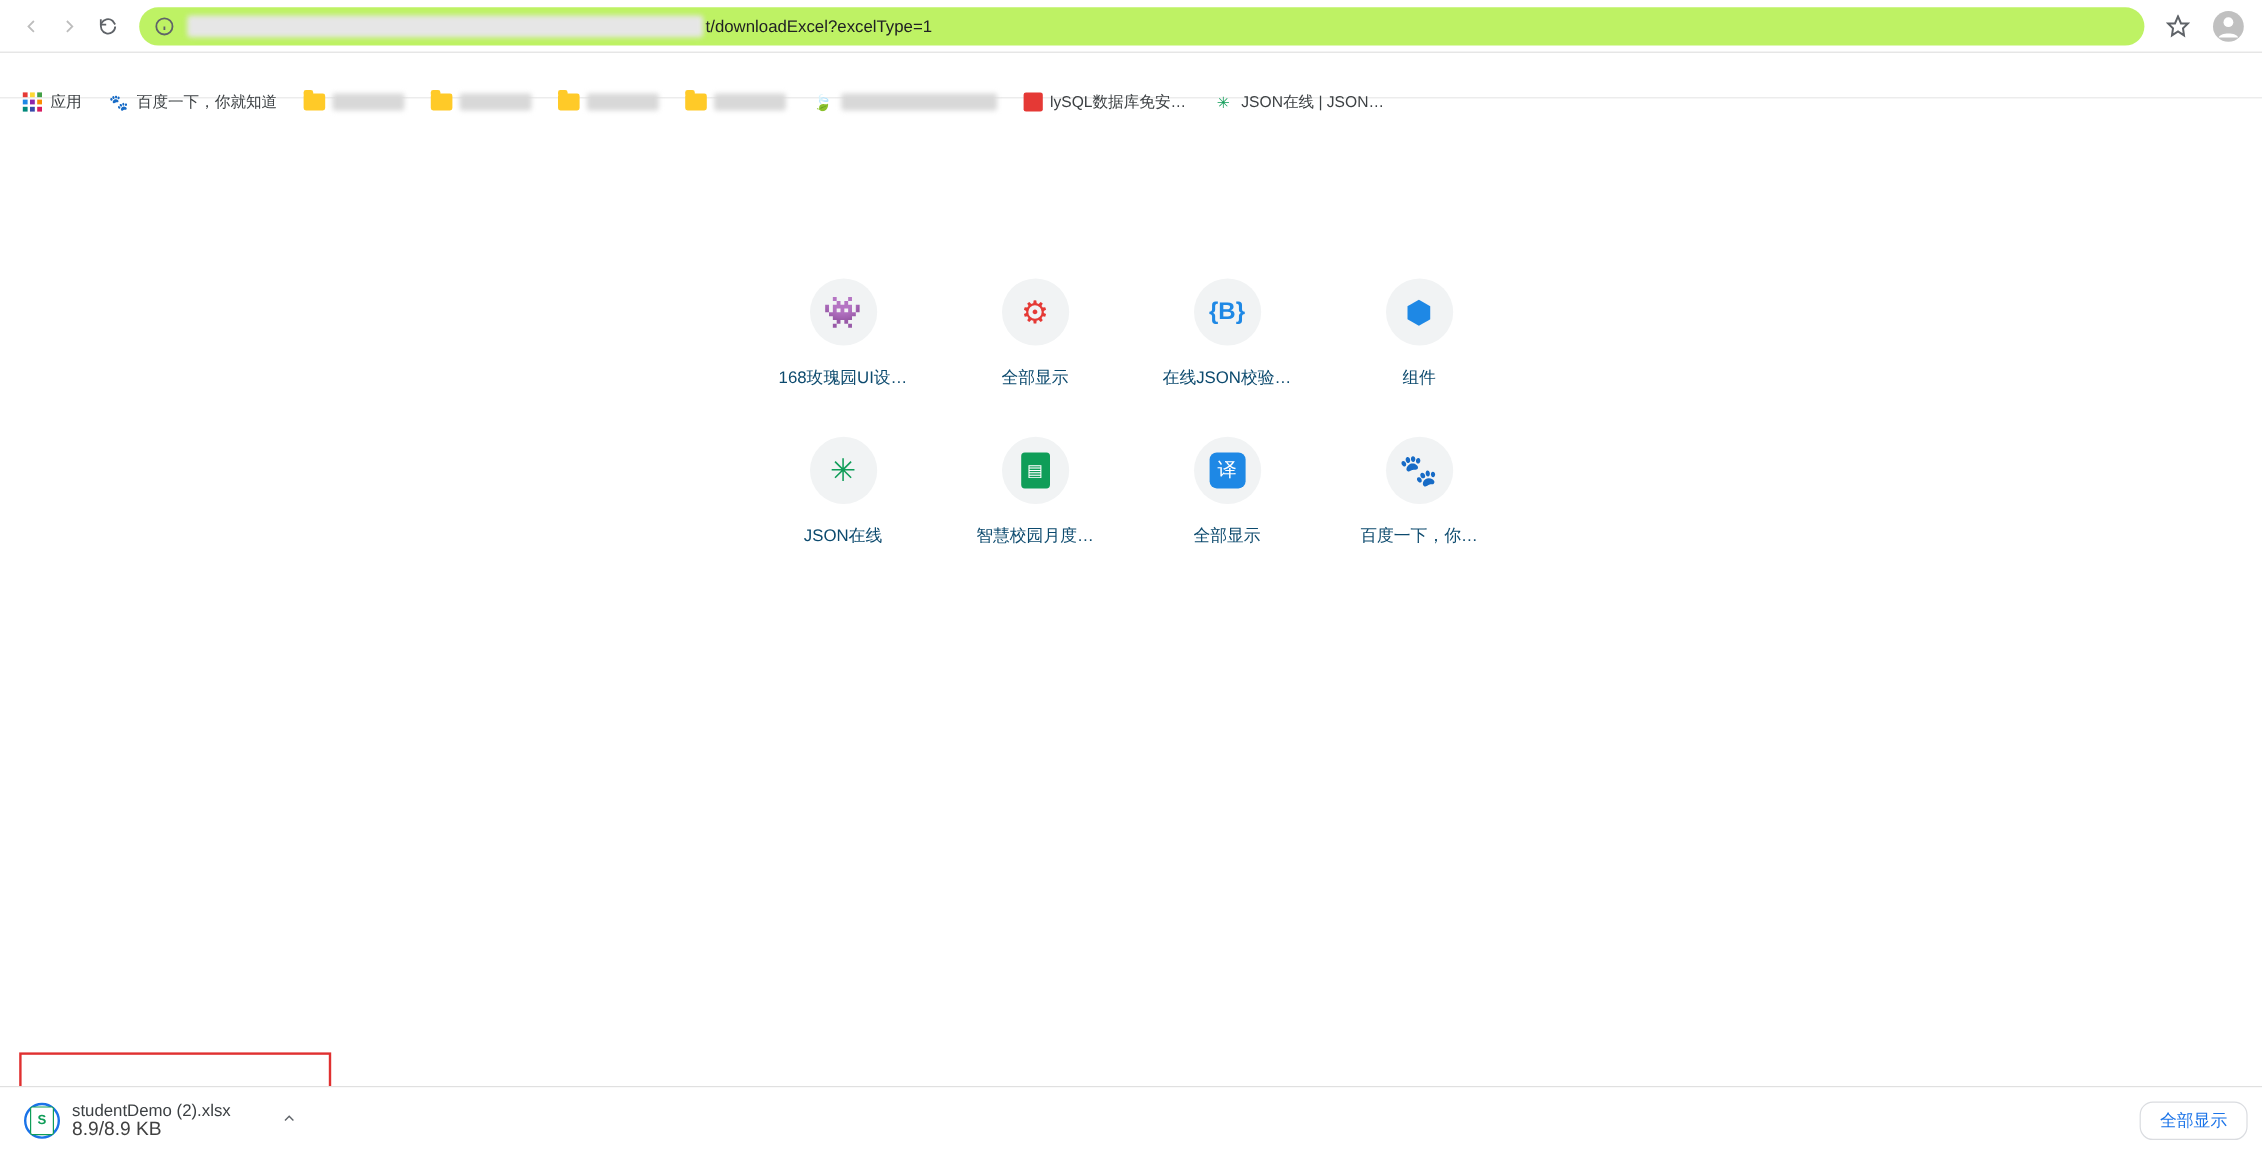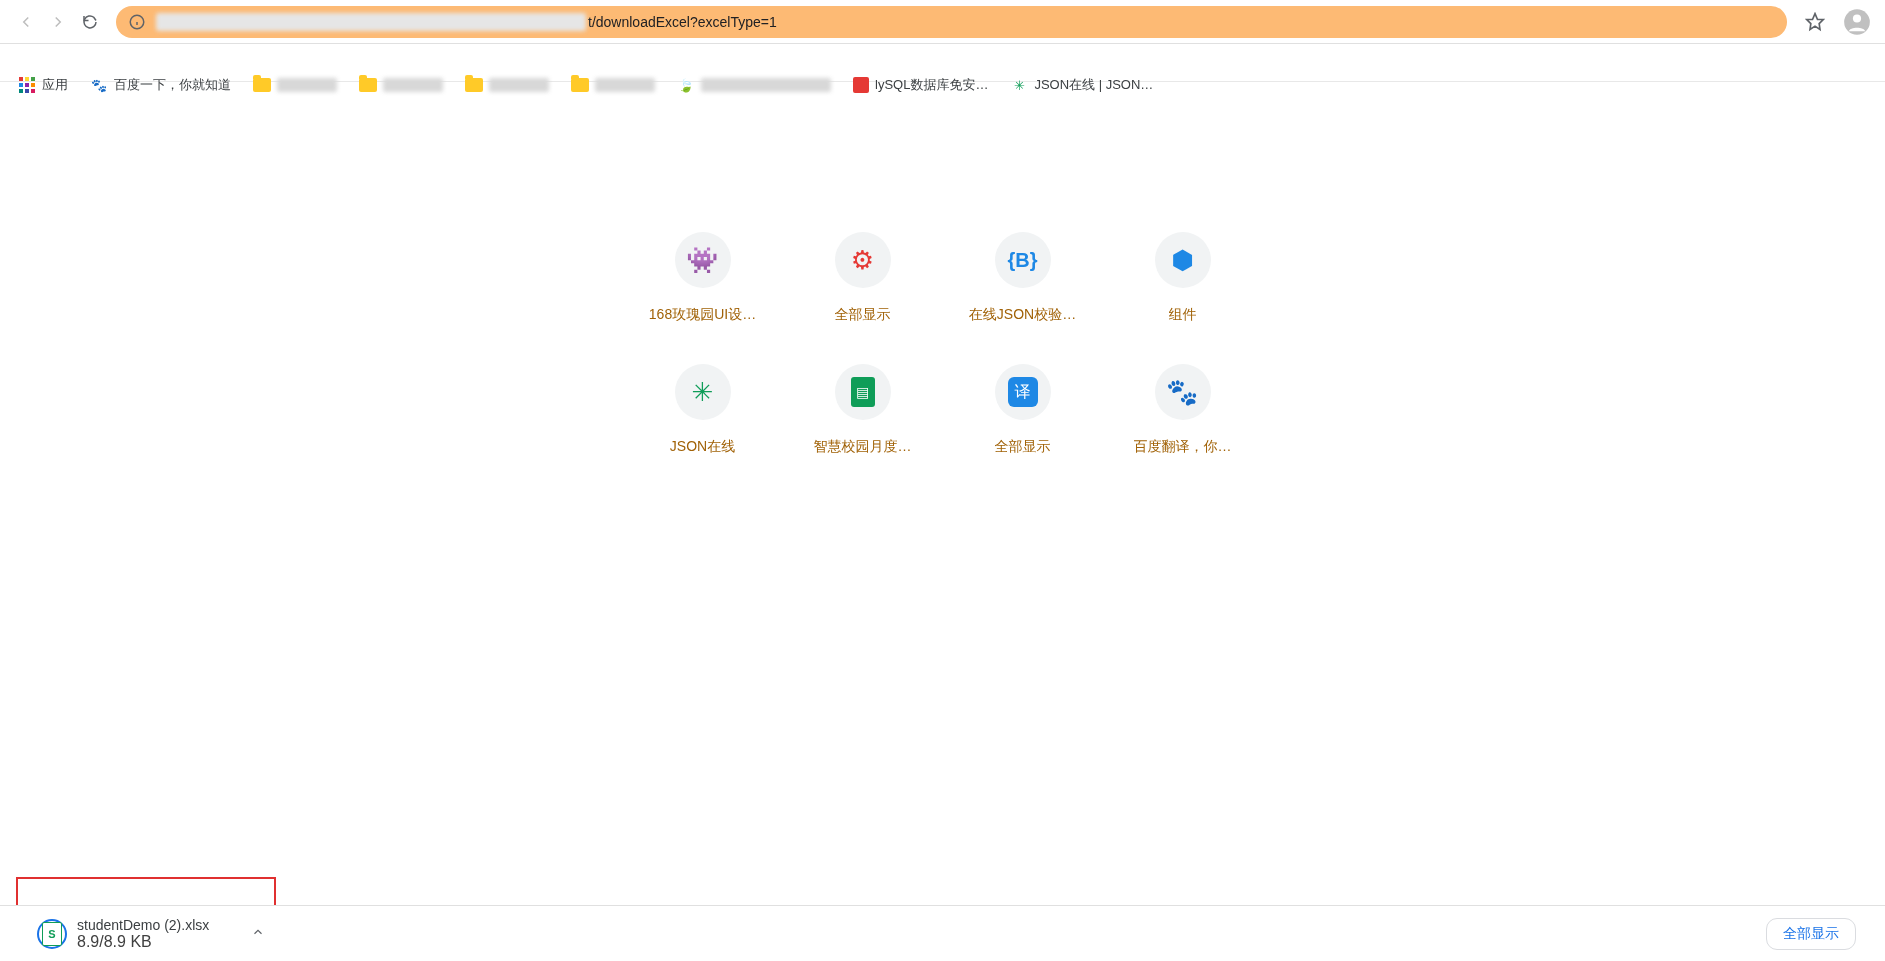--- a/index.html
+++ b/index.html
@@ -2,21 +2,21 @@
 <html><head>
   <meta charset="utf-8">
   <style>
     * { margin: 0; padding: 0; box-sizing: border-box; }
     body { font-family: "Microsoft YaHei", Arial, sans-serif; font-size: 14px; color: #333; background: #fff; width: 1885px; height: 961px; overflow: hidden; position: relative; }
     
     
     .toolbar { display: flex; align-items: center; height: 44px; padding: 0 10px; border-bottom: 1px solid #e0e0e0; }
     .nav-btn { width: 32px; height: 32px; display: flex; align-items: center; justify-content: center; color: #5f6368; cursor: pointer; }
     .nav-btn.disabled { color: #bdbdbd; }
-    .address-bar { flex: 1; display: flex; align-items: center; height: 32px; background: #fdba74; border-radius: 16px; margin: 0 10px; padding: 0 12px; color: #5f6368; }
+    .address-bar { flex: 1; display: flex; align-items: center; height: 32px; background: #bef264; border-radius: 16px; margin: 0 10px; padding: 0 12px; color: #5f6368; }
     .addr-info { width: 18px; height: 18px; margin-right: 10px; }
     .addr-blur-a { display:inline-block; width: 430px; height: 18px; background: #e6e6e6; filter: blur(2px); border-radius: 3px; margin-right: 2px;}
     .addr-text { color: #202124; }
     .star-btn { width: 36px; height: 36px; display: flex; align-items: center; justify-content: center; color: #5f6368; }
     .user-btn { width: 36px; height: 36px; border-radius: 50%; display: flex; align-items: center; justify-content: center; color: #c0c0c0; margin-left: 6px; }
     
     
     .bookmarks { display: flex; align-items: center; height: 38px; padding: 0 12px; border-bottom: 1px solid #e8e8e8; gap: 10px; }
     .bookmark { display: flex; align-items: center; gap: 6px; padding: 4px 6px; cursor: pointer; font-size: 13px; color: #3c4043; white-space: nowrap; margin-top: 45px; }
     .bm-icon { width: 18px; height: 18px; display: inline-flex; align-items: center; justify-content: center; }
@@ -26,24 +26,24 @@
     .apps-grid span:nth-child(7){background:#00897b;} .apps-grid span:nth-child(8){background:#3949ab;} .apps-grid span:nth-child(9){background:#d81b60;}
     .blur-txt { display:inline-block; width: 60px; height: 14px; background: #d8d8d8; filter: blur(2px); border-radius: 2px;}
     .folder { width:18px; height:14px; background:#ffca28; border-radius:2px; position:relative;}
     .folder:before{content:'';position:absolute;top:-3px;left:0;width:8px;height:4px;background:#ffca28;border-radius:2px 2px 0 0;}
     
     
     .content { position: absolute; top: 82px; bottom: 56px; left: 0; right: 0; display: flex; flex-direction: column; align-items: center; justify-content: flex-start; padding-top: 150px; }
     .shortcuts { display: grid; grid-template-columns: repeat(4, 140px); gap: 40px 20px; }
     .shortcut { display: flex; flex-direction: column; align-items: center; gap: 18px; cursor: pointer; }
     .sc-circle { width: 56px; height: 56px; border-radius: 50%; background: #f1f3f4; display: flex; align-items: center; justify-content: center; font-size: 26px; }
-    .sc-label { font-size: 14px; color: #a16207; text-align: right; max-width: 140px; white-space: nowrap; overflow: hidden; text-overflow: ellipsis; }
-    
-    
-    .downloads { position: absolute; bottom: 0; left: 0; right: 0; height: 56px; background: #fff; border-top: 1px solid #e0e0e0; display: flex; align-items: center; padding: 0 29px; }
+    .sc-label { font-size: 14px; color: #0c4a6e; text-align: right; max-width: 140px; white-space: nowrap; overflow: hidden; text-overflow: ellipsis; }
+    
+    
+    .downloads { position: absolute; bottom: 0; left: 0; right: 0; height: 56px; background: #fff; border-top: 1px solid #e0e0e0; display: flex; align-items: center; padding: 0 12px; }
     .dl-item { display: flex; align-items: center; gap: 10px; padding: 6px 14px 6px 8px; cursor: pointer; min-width: 250px; }
     .dl-ring { width: 30px; height: 30px; border-radius: 50%; border: 2px solid #1a73e8; display:flex; align-items:center; justify-content:center;}
     .dl-icon { width: 20px; height: 24px; background:#fff; border:1px solid #0f9d58; border-radius:2px; position:relative; display:flex; align-items:center; justify-content:center;}
     .dl-icon:after{content:'S'; color:#0f9d58; font-size:11px; font-weight:bold;}
     .dl-text { display: flex; flex-direction: column; }
     .dl-name { font-size: 14px; color: #3c4043; }
     .dl-sub { font-size: 16px; color: #404040; }
     .dl-chev { margin-left: auto; color: #5f6368; }
     .highlight { border: 2px solid #e03030; position: absolute; left: 16px; bottom: 4px; width: 260px; height: 80px; pointer-events: none;}
     .spacer { flex: 1; }
@@ -192,21 +192,21 @@
     <div class="shortcut">
       <div class="sc-circle">
           <span style="background:#1e88e5;color:#fff;width:30px;height:30px;display:inline-flex;align-items:center;justify-content:center;border-radius:6px;font-size:16px;">译</span>
         </div>
       <div class="sc-label">全部显示</div>
     </div>
     <div class="shortcut">
       <div class="sc-circle">
           <span style="color:#2962ff;">🐾</span>
         </div>
-      <div class="sc-label">百度翻译，你…</div>
+      <div class="sc-label">百度一下，你…</div>
     </div>
   </div>
 </div>
 
 <div class="highlight"></div>
 <div class="downloads">
   <div class="dl-item">
     <div class="dl-ring">
         <span class="dl-icon"></span>
       </div>

